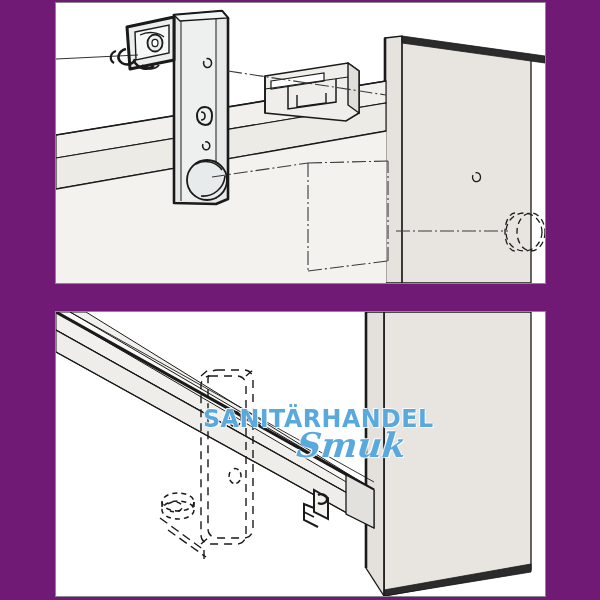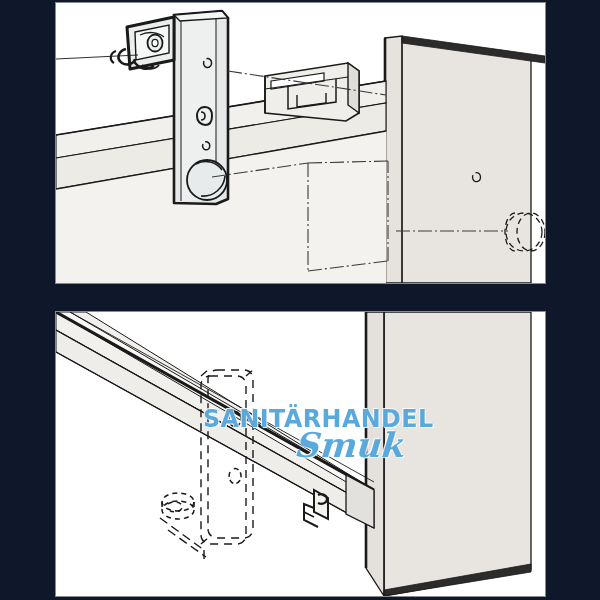--- a/index.html
+++ b/index.html
@@ -10,21 +10,21 @@
   body {
     width: 600px;
     height: 600px;
     font-family: "Liberation Sans", sans-serif;
     overflow: hidden;
   }
   #stage {
     position: relative;
     width: 600px;
     height: 600px;
-    background: #0f172a;
+    background: #701a75;
   }
   .panel {
     position: absolute;
     box-sizing: border-box;
     background: #ffffff;
     border: 1px solid #8a8a8a;
     overflow: hidden;
   }
   #panel-top {
     left: 55px;

